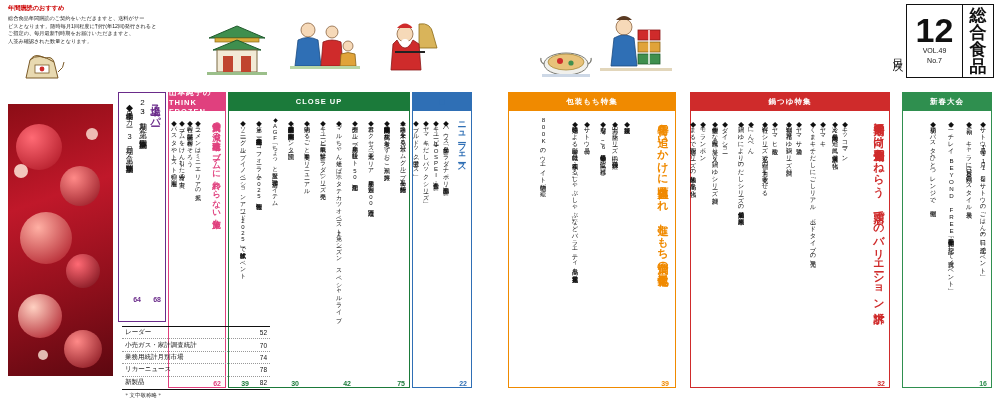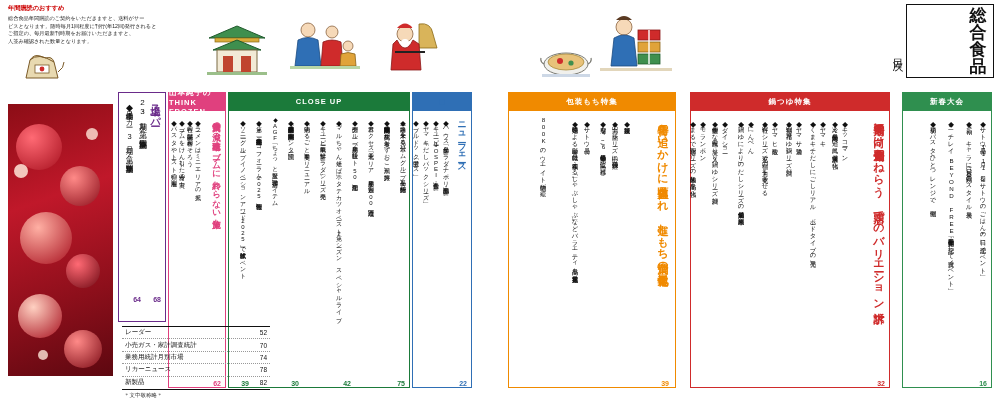--- a/index.html
+++ b/index.html
@@ -102,20 +102,25 @@
     <div>人並み確認された数量となります。</div>
   </div>
 
   <div class="masthead">
     <div class="mast-title">
       <span>総</span>
       <span>合</span>
       <span>食</span>
       <span>品</span>
     </div>
+    <div class="mast-big">
+      <div class="mast-num">12</div>
+      <div class="mast-sub">VOL.49</div>
+      <div class="mast-sub">No.7</div>
+    </div>
   </div>
   <div class="mokuji vt">目次</div>
 
   <div class="ill" style="left:20px;top:48px;">
     <svg width="46" height="34" viewBox="0 0 46 34">
       <path d="M6 30 L10 12 Q14 6 20 8 L26 10 Q32 8 34 14 L38 30 Z" fill="#e8d9b0" stroke="#7a5a28" stroke-width="1"></path>
       <path d="M10 12 Q18 4 34 14" fill="none" stroke="#7a5a28" stroke-width="1"></path>
       <rect x="15" y="17" width="14" height="8" fill="#fff" stroke="#7a5a28" stroke-width="0.8"></rect>
       <circle cx="22" cy="21" r="2.4" fill="#cf2b2b"></circle>
       <path d="M38 24 q6 -4 6 -10" stroke="#7a5a28" stroke-width="1" fill="none"></path>

